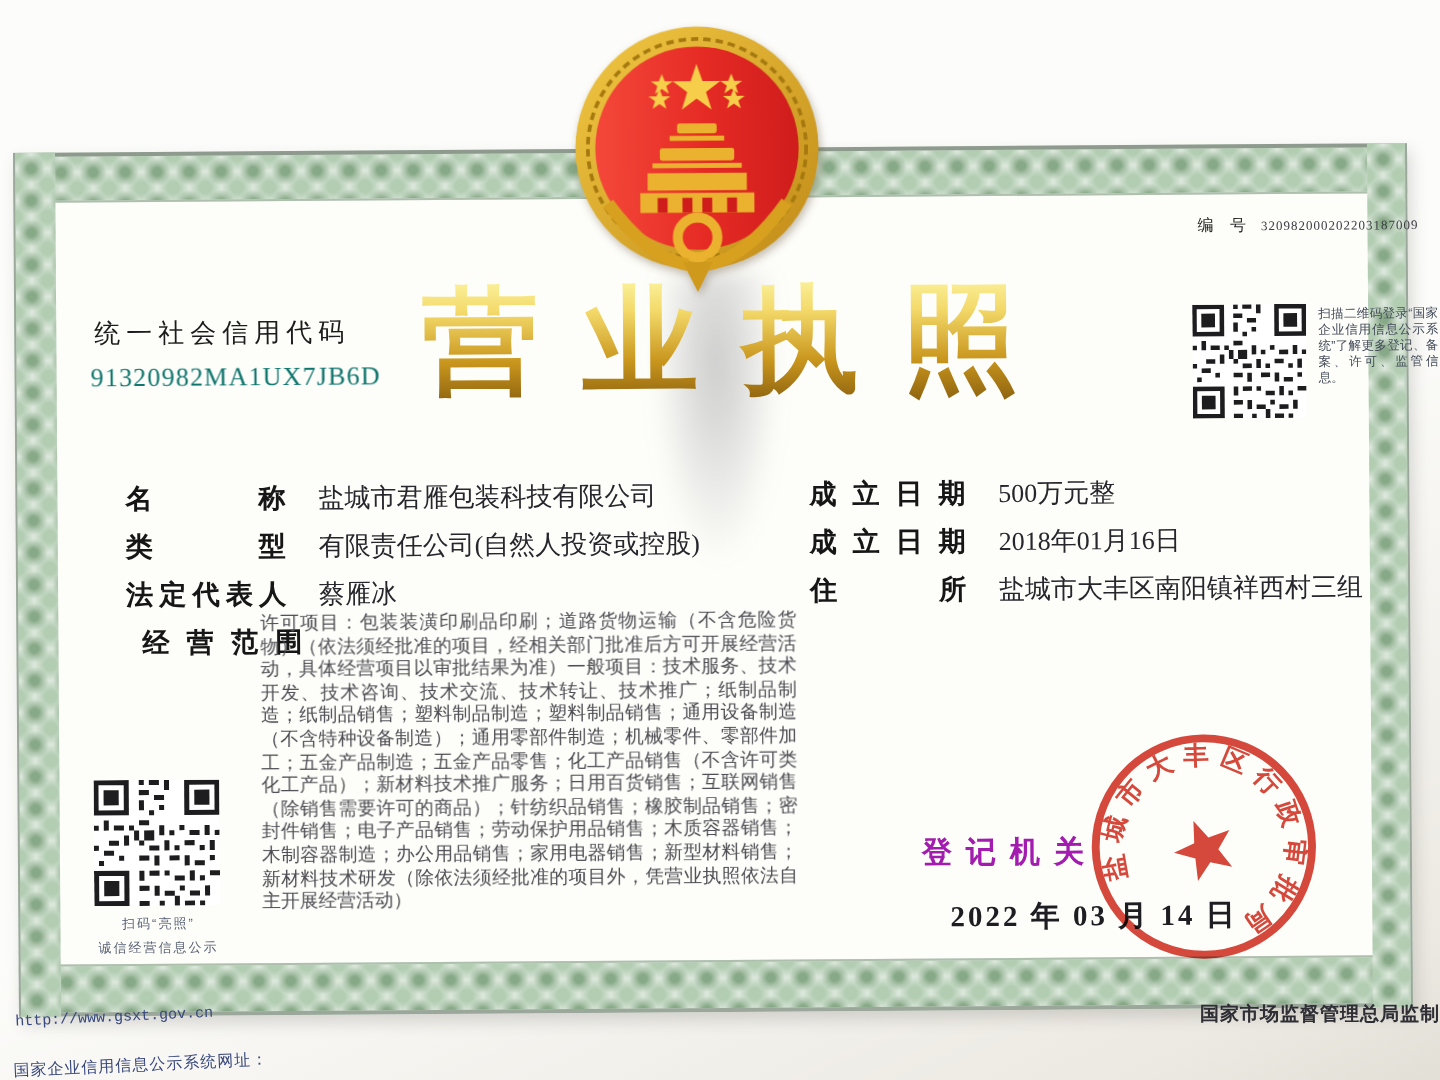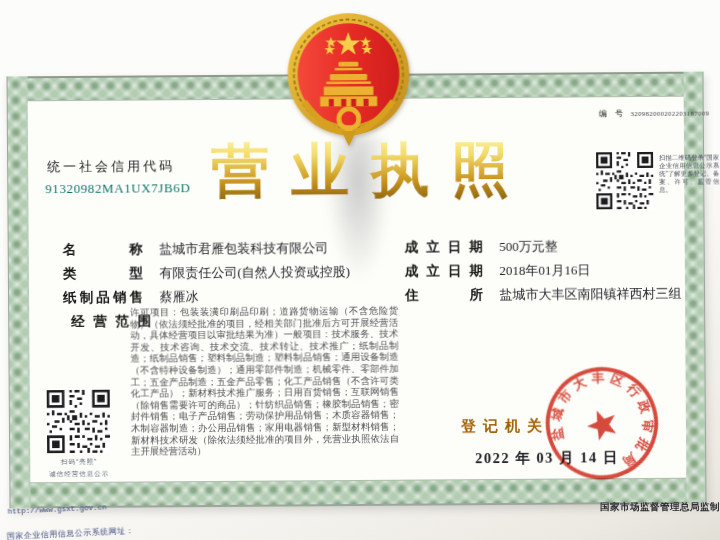--- a/index.html
+++ b/index.html
@@ -49,21 +49,21 @@
   .flabel{display:inline-block;font-weight:bold;color:#161616;font-size:13.5px;
     text-align:justify;text-align-last:justify;vertical-align:top;}
   .fvalue{display:inline-block;margin-left:12px;color:#26262c;font-size:13px;
     font-family:"Liberation Serif",serif;vertical-align:top;}
   .wL{width:80px;margin-left:15px;} .wR{width:78px;}
   
   .scope-text{position:absolute;left:122px;top:232px;width:268px;z-index:4;
     font-size:9.4px;line-height:11.6px;color:#4c4c52;text-align:justify;
     font-family:"Liberation Serif",serif;filter:blur(.2px);}
   
-  .reglabel{position:absolute;left:452px;top:344px;font-size:15px;font-weight:bold;color:#a16207;
+  .reglabel{position:absolute;left:452px;top:344px;font-size:15px;font-weight:bold;color:#a21caf;
     letter-spacing:7px;z-index:4;white-space:nowrap;}
   .issuedate{position:absolute;left:466px;top:376px;font-size:14.5px;color:#1d1d22;z-index:4;
     font-family:"Liberation Serif",serif;font-weight:bold;letter-spacing:1.5px;white-space:nowrap;}
   
   .seal{position:absolute;left:534px;top:292px;width:118px;height:118px;z-index:7;
     transform:rotate(-22deg);opacity:.92;mix-blend-mode:multiply;}
   
   .qr2{position:absolute;left:38px;top:314px;width:63px;height:63px;z-index:4;}
   .qr2cap{position:absolute;left:26px;width:88px;text-align:center;z-index:4;
     font-size:6.5px;color:#5a6275;letter-spacing:1px;}
@@ -174,21 +174,21 @@
 
     <div class="row" style="left:40px;top:165px;">
       <span class="flabel wL">名称</span>
       <span class="fvalue">盐城市君雁包装科技有限公司</span>
     </div>
     <div class="row" style="left:40px;top:189px;">
       <span class="flabel wL">类型</span>
       <span class="fvalue">有限责任公司(自然人投资或控股)</span>
     </div>
     <div class="row" style="left:40px;top:213px;">
-      <span class="flabel wL">纸制品销售</span>
+      <span class="flabel wL">法定代表人</span>
       <span class="fvalue">蔡雁冰</span>
     </div>
     <div class="row" style="left:48px;top:237px;">
       <span class="flabel wL">经营范围</span>
     </div>
     <div class="scope-text">许可项目：包装装潢印刷品印刷；道路货物运输（不含危险货物）（依法须经批准的项目，经相关部门批准后方可开展经营活动，具体经营项目以审批结果为准）一般项目：技术服务、技术开发、技术咨询、技术交流、技术转让、技术推广；纸制品制造；纸制品销售；塑料制品制造；塑料制品销售；通用设备制造（不含特种设备制造）；通用零部件制造；机械零件、零部件加工；五金产品制造；五金产品零售；化工产品销售（不含许可类化工产品）；新材料技术推广服务；日用百货销售；互联网销售（除销售需要许可的商品）；针纺织品销售；橡胶制品销售；密封件销售；电子产品销售；劳动保护用品销售；木质容器销售；木制容器制造；办公用品销售；家用电器销售；新型材料销售；新材料技术研发（除依法须经批准的项目外，凭营业执照依法自主开展经营活动）</div>
 
     <div class="row" style="left:397px;top:165px;">
       <span class="flabel wR">成立日期</span>
       <span class="fvalue">500万元整</span>

